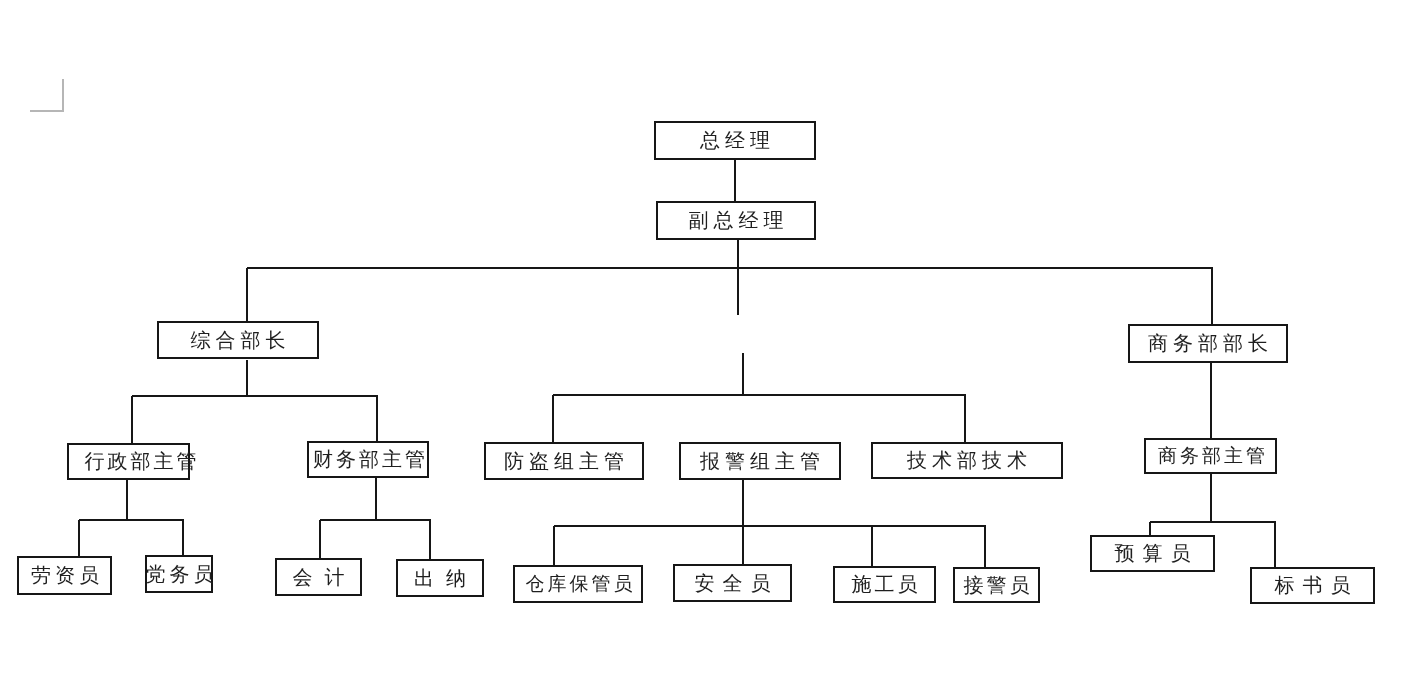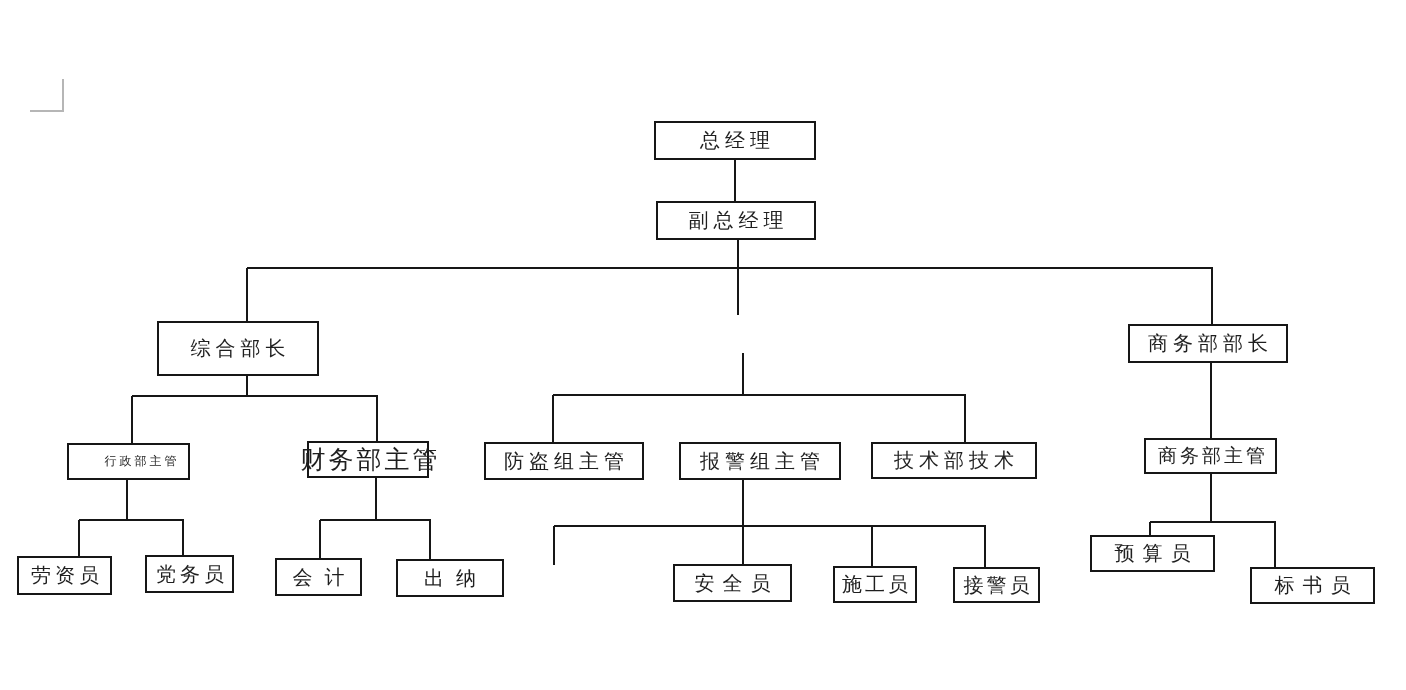--- a/index.html
+++ b/index.html
@@ -79,62 +79,65 @@
   <div class="vline" style="left:1149px; top:522px; height:45px;"></div>
   <div class="vline" style="left:1274px; top:522px; height:45px;"></div>
 
   <div class="node" style="left:654px; top:121px; width:162px; height:39px;">
     <span class="lbl">总经理</span>
   </div>
   <div class="node" style="left:656px; top:201px; width:160px; height:39px;">
     <span class="lbl">副总经理</span>
   </div>
 
-  <div class="node" style="left:157px; top:321px; width:162px; height:55px;">
+  <div class="node" style="left:157px; top:321px; width:162px; height:38px;">
     <span class="lbl">综合部长</span>
   </div>
   <div class="node" style="left:1128px; top:324px; width:160px; height:39px;">
     <span class="lbl">商务部部长</span>
   </div>
 
-  <div class="node" style="left:67px; top:443px; width:123px; height:37px; font-size:12px; letter-spacing:3px;padding-left:22px;">
+  <div class="node" style="left:67px; top:443px; width:123px; height:37px; font-size:20px; letter-spacing:3px;padding-left:22px;">
     <span class="lbl">行政部主管</span>
   </div>
-  <div class="node" style="left:307px; top:441px; width:122px; height:37px; font-size:25px; letter-spacing:3px;">
+  <div class="node" style="left:307px; top:441px; width:122px; height:37px; font-size:20px; letter-spacing:3px;">
     <span class="lbl">财务部主管</span>
   </div>
   <div class="node" style="left:484px; top:442px; width:160px; height:38px;">
     <span class="lbl">防盗组主管</span>
   </div>
   <div class="node" style="left:679px; top:442px; width:162px; height:38px;">
     <span class="lbl">报警组主管</span>
   </div>
-  <div class="node" style="left:871px; top:442px; width:166px; height:37px;">
+  <div class="node" style="left:871px; top:442px; width:192px; height:37px;">
     <span class="lbl">技术部技术</span>
   </div>
   <div class="node" style="left:1144px; top:438px; width:133px; height:36px; font-size:19px; letter-spacing:3px;">
     <span class="lbl">商务部主管</span>
   </div>
 
   <div class="node" style="left:17px; top:556px; width:95px; height:39px; letter-spacing:4px;">
     <span class="lbl">劳资员</span>
   </div>
-  <div class="node" style="left:145px; top:555px; width:89px; height:38px; letter-spacing:4px;">
+  <div class="node" style="left:145px; top:555px; width:68px; height:38px; letter-spacing:4px;">
     <span class="lbl">党务员</span>
   </div>
   <div class="node" style="left:275px; top:558px; width:87px; height:38px; letter-spacing:12px;">
     <span class="lbl" style="margin-right:-12px;">会计</span>
   </div>
-  <div class="node" style="left:396px; top:559px; width:108px; height:38px; letter-spacing:12px;">
+  <div class="node" style="left:396px; top:559px; width:88px; height:38px; letter-spacing:12px;">
     <span class="lbl" style="margin-right:-12px;">出纳</span>
+  </div>
+  <div class="node" style="left:513px; top:565px; width:130px; height:38px; font-size:19px; letter-spacing:3px;">
+    <span class="lbl">仓库保管员</span>
   </div>
   <div class="node" style="left:673px; top:564px; width:119px; height:38px; letter-spacing:8px;">
     <span class="lbl" style="margin-right:-8px;">安全员</span>
   </div>
-  <div class="node" style="left:833px; top:566px; width:84px; height:37px; letter-spacing:3px;">
+  <div class="node" style="left:833px; top:566px; width:103px; height:37px; letter-spacing:3px;">
     <span class="lbl" style="margin-right:-3px;">施工员</span>
   </div>
   <div class="node" style="left:953px; top:567px; width:87px; height:36px; letter-spacing:3px;">
     <span class="lbl" style="margin-right:-3px;">接警员</span>
   </div>
   <div class="node" style="left:1090px; top:535px; width:125px; height:37px; letter-spacing:8px;">
     <span class="lbl" style="margin-right:-8px;">预算员</span>
   </div>
   <div class="node" style="left:1250px; top:567px; width:125px; height:37px; letter-spacing:8px;">
     <span class="lbl" style="margin-right:-8px;">标书员</span>

